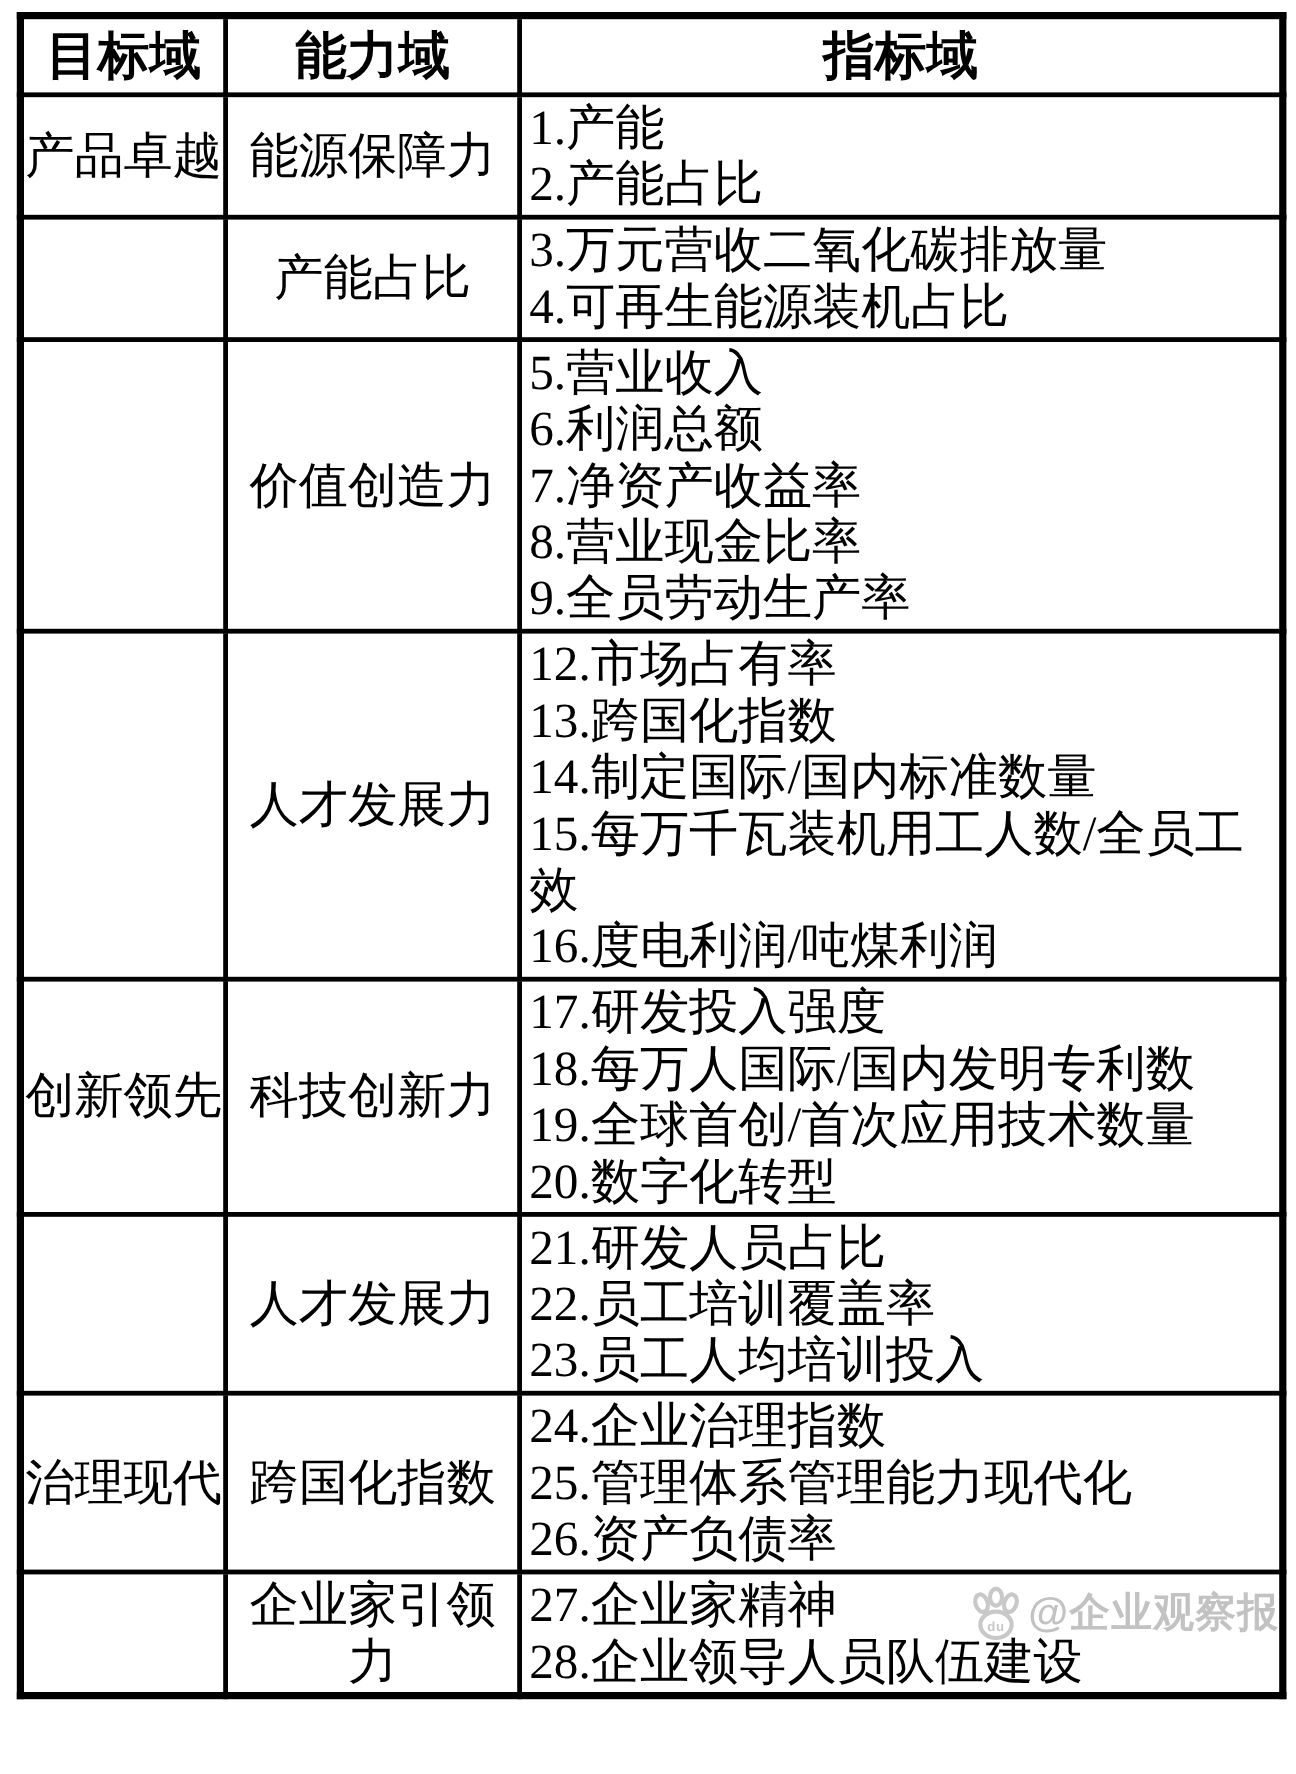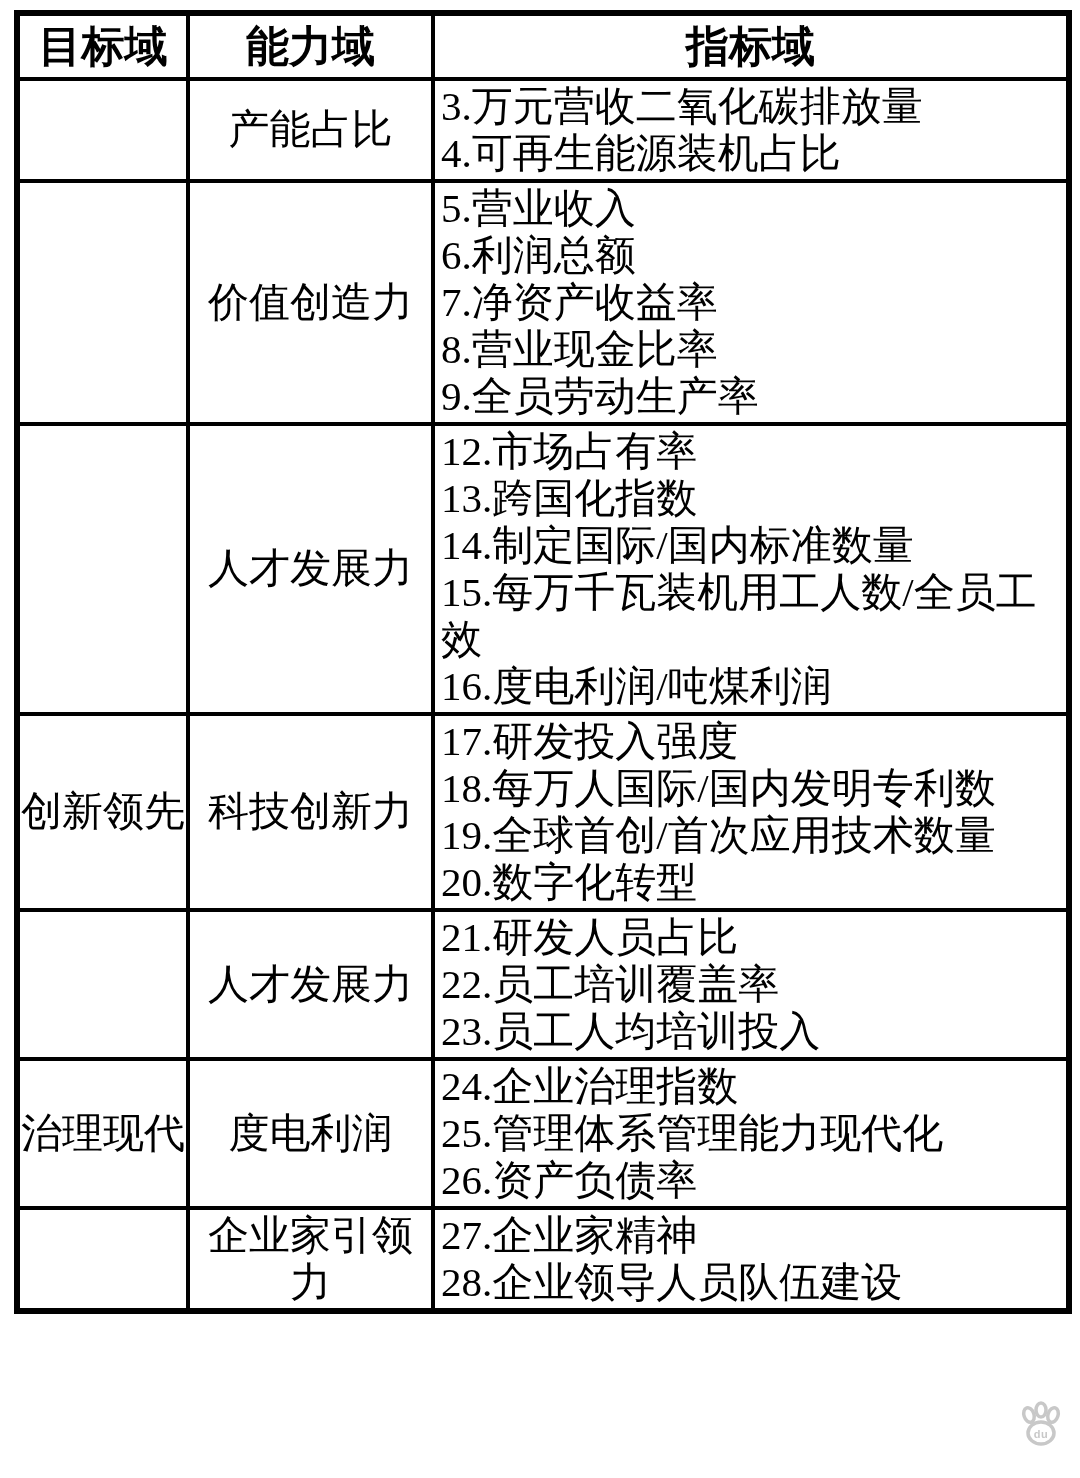--- a/index.html
+++ b/index.html
@@ -22,21 +22,21 @@
     text-align:center;vertical-align:middle;
     font-size:41px;padding:0;line-height:1.15;
   }
   td.c3{
     font-size:41px;line-height:47px;
     text-align:left;vertical-align:middle;
     padding:2px 2px 2px 6px;
     white-space:pre-line;
   }
   .watermark{
-    position:absolute;top:1398px;right:14px;
+    position:absolute;top:1319px;right:14px;
     display:flex;align-items:center;gap:2px;
     color:#b3b3b3;opacity:0.8;
     font-family:"Liberation Sans", sans-serif;
     font-size:34px;font-weight:700;letter-spacing:1px;
     pointer-events:none;
   }
   .paw{width:50px;height:50px;flex:0 0 auto;opacity:0.9;}
 </style>
 </head>
 <body>
@@ -48,20 +48,26 @@
     <col style="width:636px">
   </colgroup>
   <thead>
     <tr style="height:66px">
       <th>目标域</th>
       <th>能力域</th>
       <th>指标域</th>
     </tr>
   </thead>
   <tbody>
+    <tr style="height:98px">
+      <td class="c1">产品卓越</td>
+      <td class="c2">能源保障力</td>
+      <td class="c3">1.产能
+2.产能占比</td>
+    </tr>
     <tr style="height:99px">
       <td class="c1"></td>
       <td class="c2">产能占比</td>
       <td class="c3">3.万元营收二氧化碳排放量
 4.可再生能源装机占比</td>
     </tr>
     <tr style="height:236px">
       <td class="c1"></td>
       <td class="c2">价值创造力</td>
       <td class="c3">5.营业收入
@@ -89,21 +95,21 @@
     </tr>
     <tr style="height:142px">
       <td class="c1"></td>
       <td class="c2">人才发展力</td>
       <td class="c3">21.研发人员占比
 22.员工培训覆盖率
 23.员工人均培训投入</td>
     </tr>
     <tr style="height:148px">
       <td class="c1">治理现代</td>
-      <td class="c2">度电利润</td>
+      <td class="c2">跨国化指数</td>
       <td class="c3">24.企业治理指数
 25.管理体系管理能力现代化
 26.资产负债率</td>
     </tr>
     <tr style="height:88px">
       <td class="c1"></td>
       <td class="c2">企业家引领力</td>
       <td class="c3">27.企业家精神
 28.企业领导人员队伍建设</td>
     </tr>
@@ -113,13 +119,14 @@
 <div class="watermark">
   <svg class="paw" viewBox="0 0 100 100" aria-hidden="true">
     <g fill="none" stroke="#b3b3b3" stroke-width="7">
       <ellipse cx="26" cy="34" rx="10" ry="15" transform="rotate(-18 26 34)"></ellipse>
       <ellipse cx="50" cy="24" rx="10" ry="14"></ellipse>
       <ellipse cx="74" cy="34" rx="10" ry="15" transform="rotate(18 74 34)"></ellipse>
       <ellipse cx="50" cy="70" rx="26" ry="22"></ellipse>
     </g>
     <text x="50" y="80" text-anchor="middle" font-size="22" fill="#b3b3b3" font-family="Liberation Sans, sans-serif">du</text>
   </svg>
+  <span>@企业观察报</span>
 </div>
 
 </body></html>

